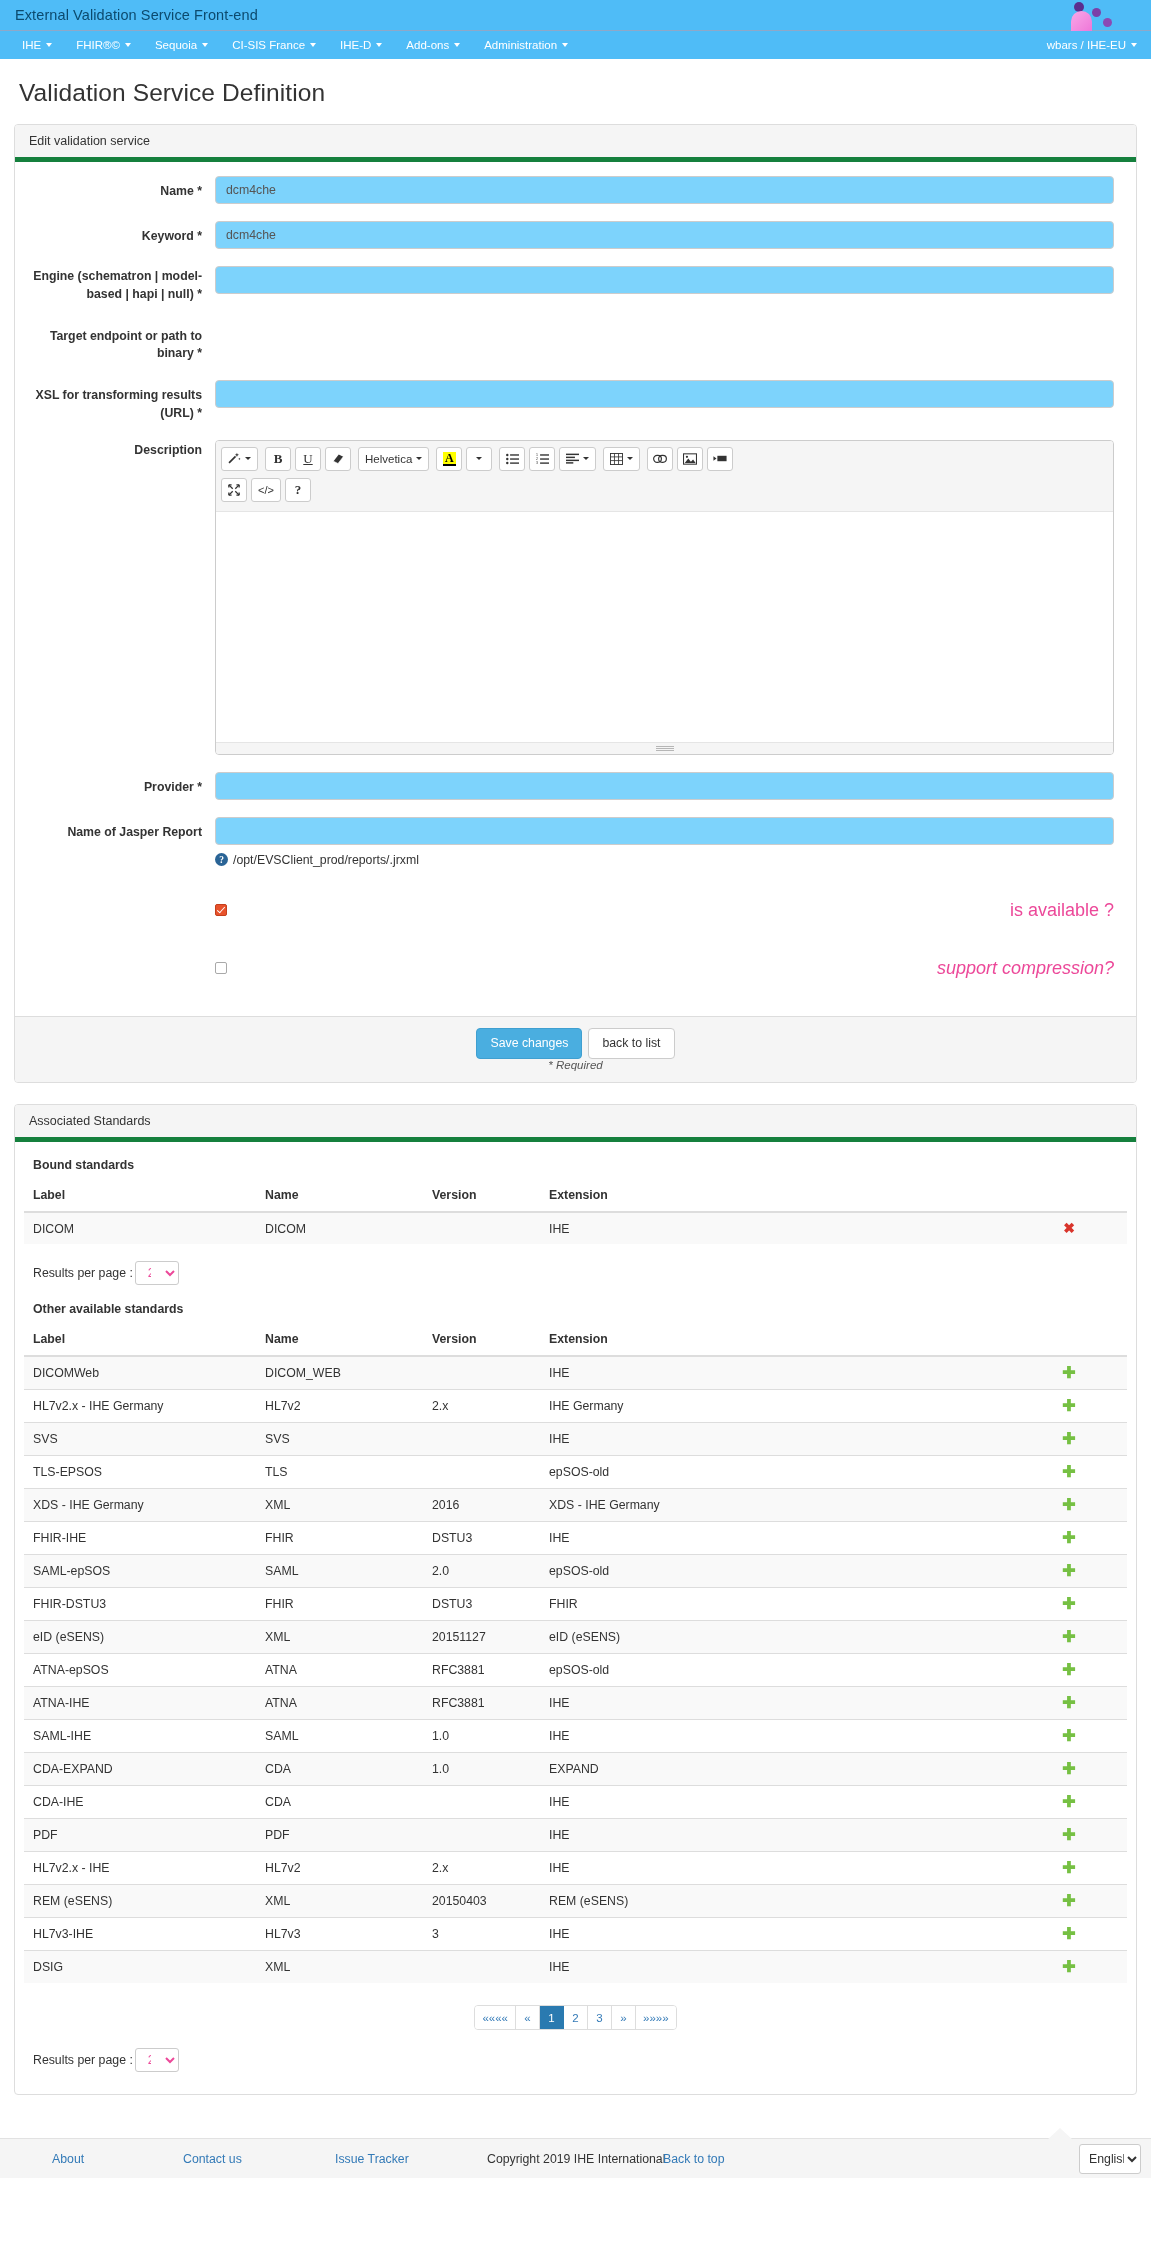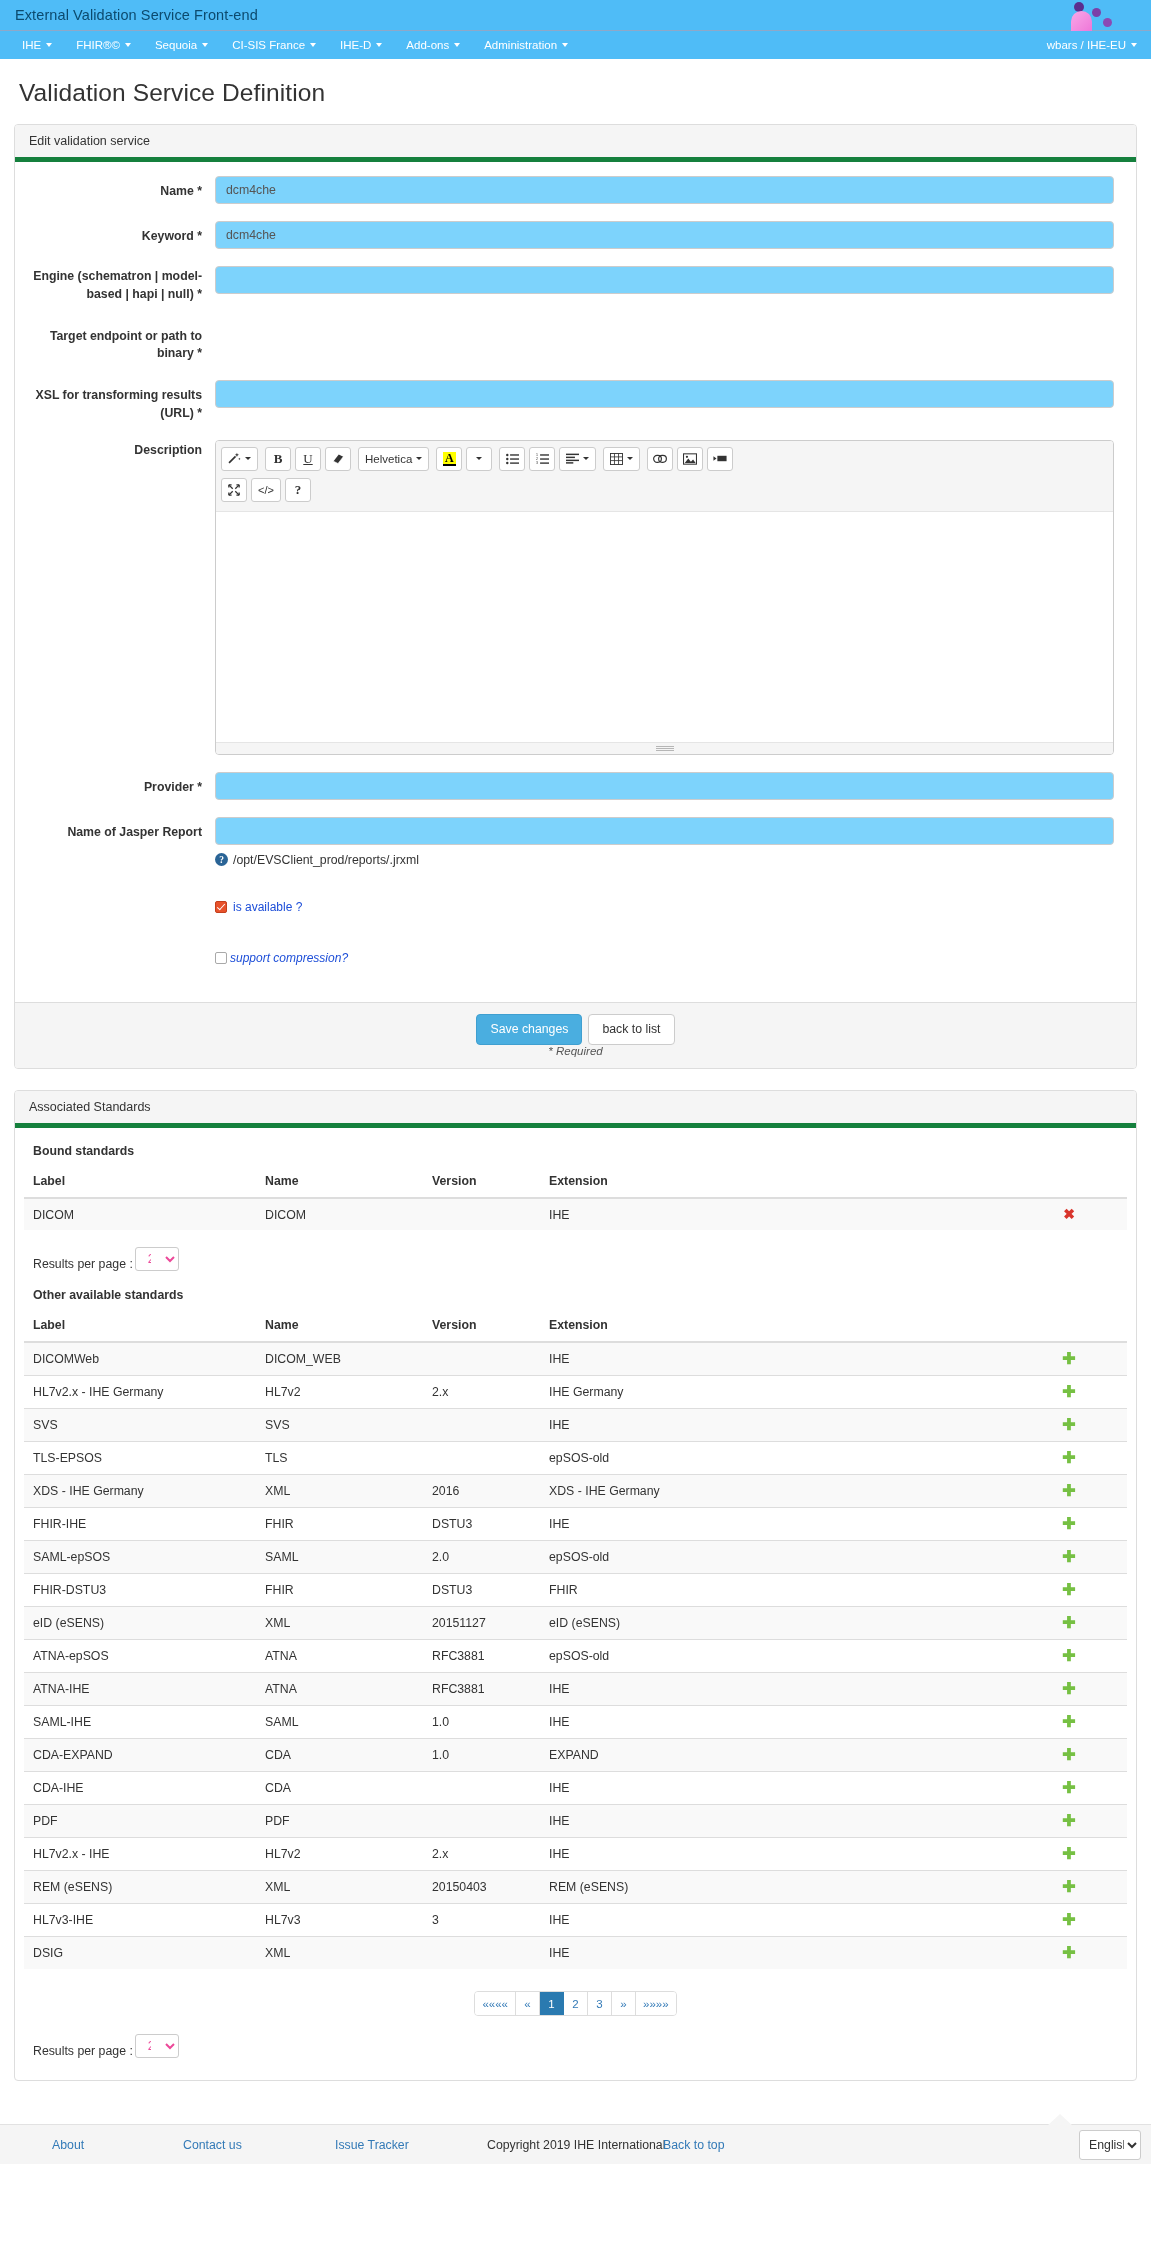--- a/index.html
+++ b/index.html
@@ -261,23 +261,24 @@
     align-items: center;
     justify-content: center;
     font-family: "Liberation Serif", serif;
     flex: none;
   }
 
   .check-row {
     display: flex;
     align-items: center;
     gap: 6px;
-    font-size: 12px;
-    color: #1d4ed8;
+    font-size: 18px;
+    color: #ec4899;
     margin-bottom: 20px;
+    justify-content: space-between;
   }
   .cb {
     width: 12px; height: 12px;
     border: 1px solid #a9a9a9;
     background: #ffffff;
     border-radius: 2px;
     box-sizing: border-box;
     display: inline-block;
     position: relative;
     flex: none;
@@ -366,21 +367,21 @@
     font-size: 16px;
     font-weight: bold;
     cursor: pointer;
     line-height: 1;
     display: inline-block;
     font-family: "Liberation Sans", sans-serif;
   }
 
   .rpp-row {
     display: flex;
-    align-items: flex-end;
+    align-items: center;
     gap: 2px;
     font-size: 12.3px;
     color: #333333;
     margin: 17px 0 17px 9px;
   }
   select.rpp {
     font-size: 12.3px;
     font-family: "Liberation Sans", sans-serif;
     border: 1px solid #cccccc;
     border-radius: 3px;

